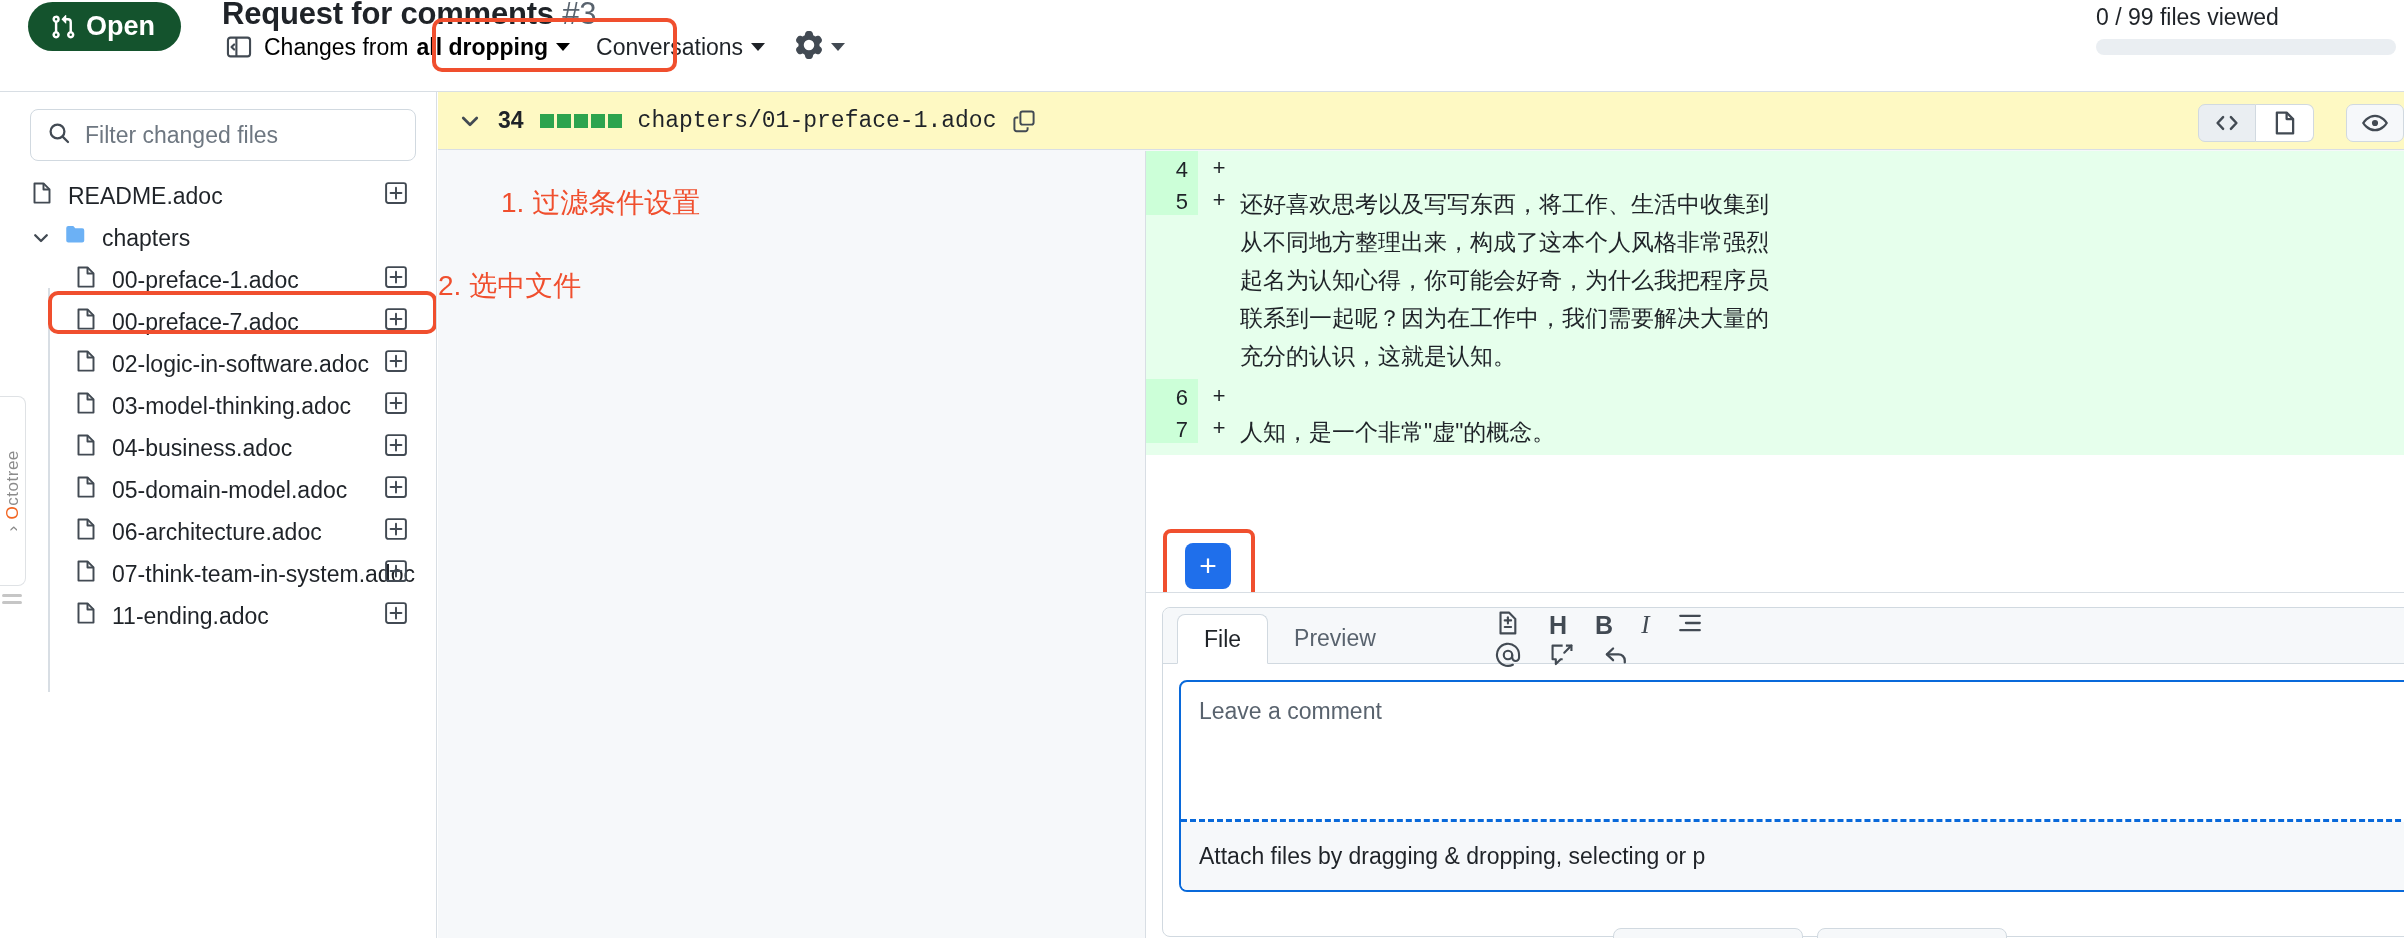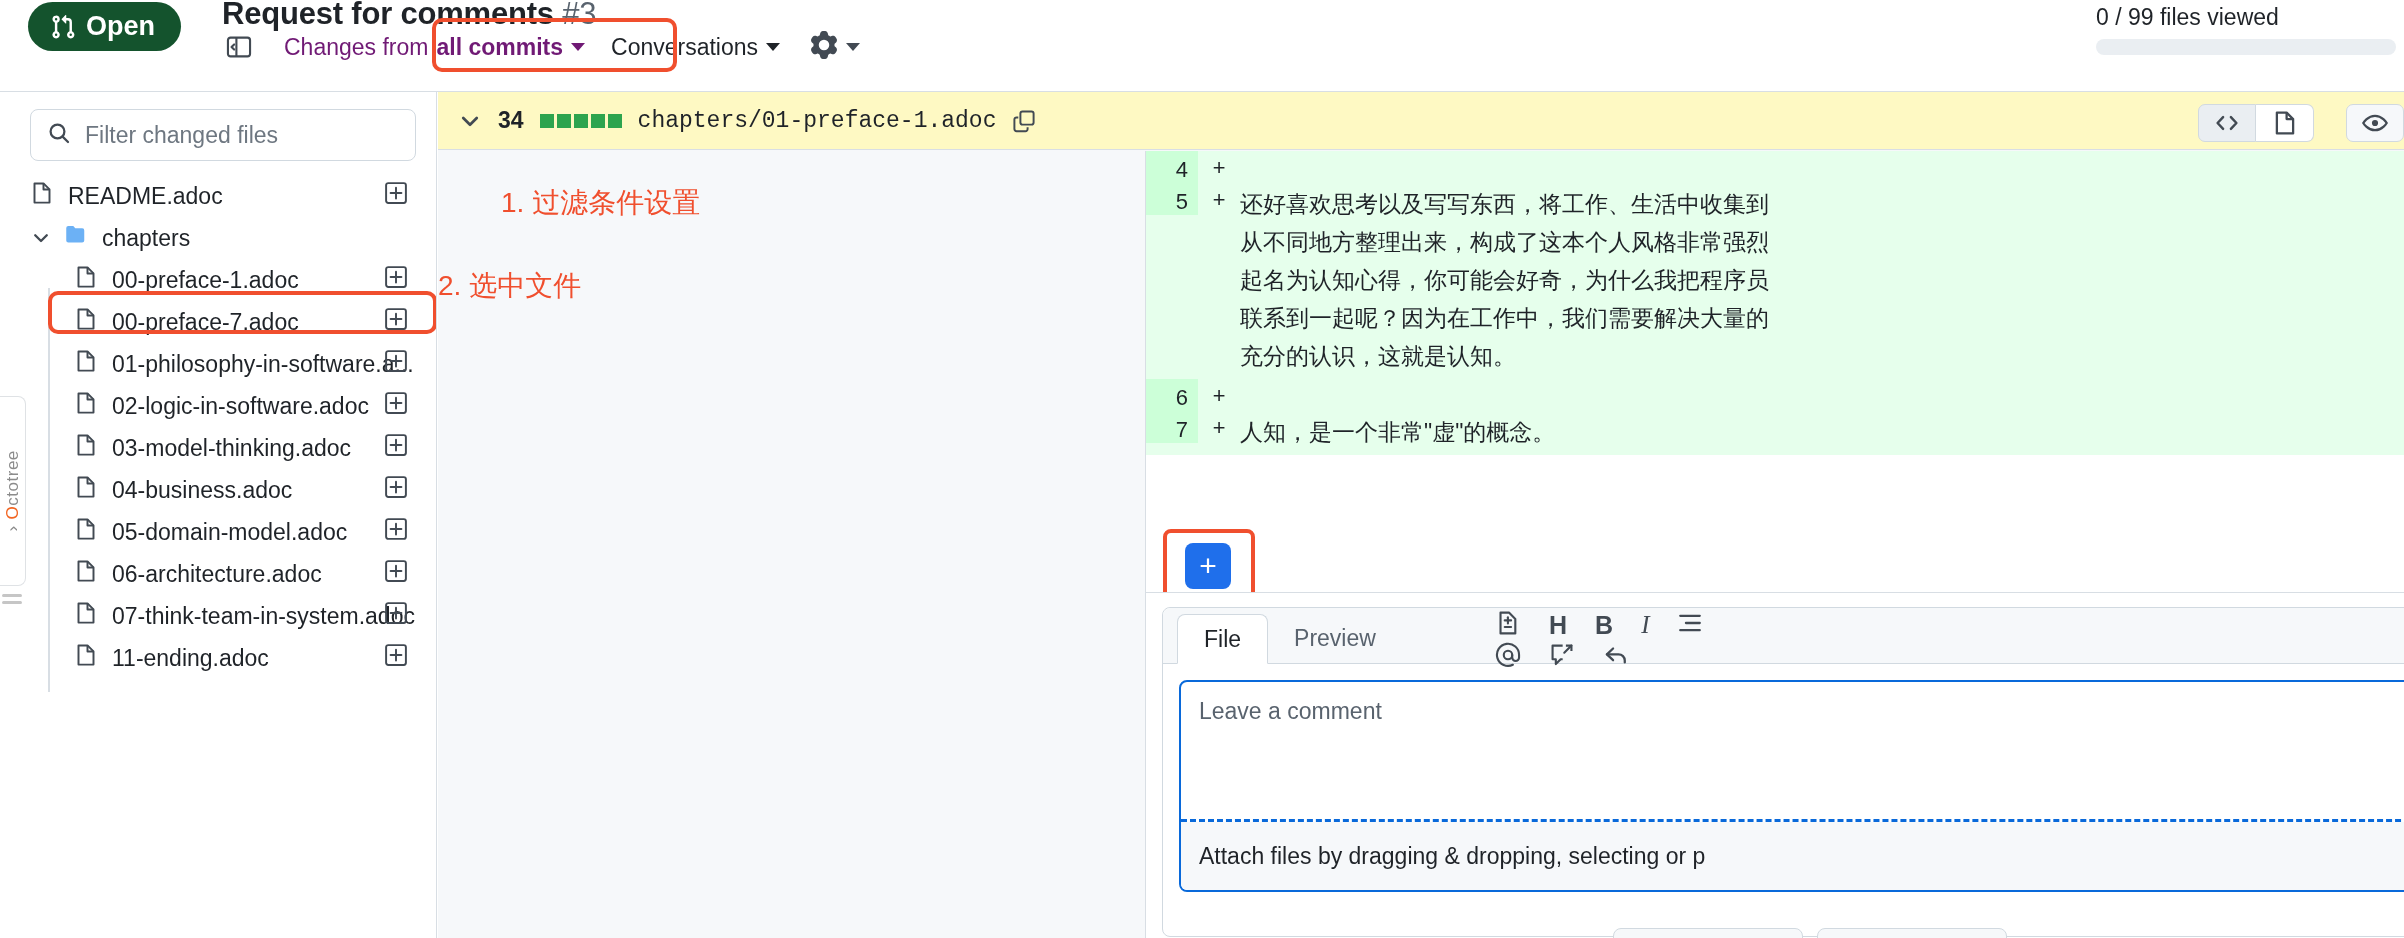--- a/index.html
+++ b/index.html
@@ -39,22 +39,22 @@
     position: absolute; left: 222px; top: 30px;
     display: flex; align-items: center; gap: 0;
     white-space: nowrap;
   }
   .panel-toggle {
     width: 34px; height: 34px;
     display: flex; align-items: center; justify-content: center;
     color: #424a53;
   }
   .changes-from {
-    font-size: 23px; color: #701a75;
-    margin-left: 28px; display: flex; align-items: center; gap: 8px; justify-content: flex-end;
+    font-size: 23px; color: #000000;
+    margin-left: 8px; display: flex; align-items: center; gap: 8px; justify-content: flex-end;
   }
   .changes-from b { font-weight: 700; }
   .caret {
     width: 0; height: 0;
     border-left: 7px solid transparent; border-right: 7px solid transparent;
     border-top: 8px solid currentColor;
     display: inline-block;
   }
   .filter-group {
     display: flex; align-items: center; gap: 26px;
@@ -368,21 +368,21 @@
       <span class="panel-toggle">
         <svg width="26" height="26" viewBox="0 0 16 16" fill="none" stroke="#424a53" stroke-width="1.3">
           <rect x="1.2" y="2.2" width="13.6" height="11.6" rx="1.6"></rect>
           <line x1="6.4" y1="2.2" x2="6.4" y2="13.8"></line>
           <path d="M5.0 6.4 L3.4 8 L5.0 9.6" stroke-linecap="round" stroke-linejoin="round"></path>
         </svg>
       </span>
 
       <span class="changes-from">
         <span>Changes from</span>
-        <b>all commits</b>
+        <b>all dropping</b>
         <i class="caret"></i>
       </span>
 
 
       <span class="conv-btn">
         <span>Conversations</span>
         <i class="caret"></i>
       </span>
 
       <span class="gear-btn">
@@ -452,32 +452,20 @@
               <line x1="8" y1="4.4" x2="8" y2="11.6" stroke-linecap="round"></line>
               <line x1="4.4" y1="8" x2="11.6" y2="8" stroke-linecap="round"></line>
             </svg></span>
         </div>
         <div class="tree-row child">
           <span class="fileicon"><svg width="24" height="24" viewBox="0 0 16 16" fill="none" stroke="#424a53" stroke-width="1.3" stroke-linejoin="round">
               <path d="M3 1.6h6l4 4v8.8H3Z"></path>
               <path d="M9 1.6v4h4"></path>
             </svg></span>
           <span class="name">00-preface-7.adoc</span>
-          <span class="plusbox"><svg width="24" height="24" viewBox="0 0 16 16" fill="none" stroke="#424a53" stroke-width="1.3">
-              <rect x="1.4" y="1.4" width="13.2" height="13.2" rx="1.4"></rect>
-              <line x1="8" y1="4.4" x2="8" y2="11.6" stroke-linecap="round"></line>
-              <line x1="4.4" y1="8" x2="11.6" y2="8" stroke-linecap="round"></line>
-            </svg></span>
-        </div>
-        <div class="tree-row child">
-          <span class="fileicon"><svg width="24" height="24" viewBox="0 0 16 16" fill="none" stroke="#424a53" stroke-width="1.3" stroke-linejoin="round">
-              <path d="M3 1.6h6l4 4v8.8H3Z"></path>
-              <path d="M9 1.6v4h4"></path>
-            </svg></span>
-          <span class="name">01-philosophy-in-software.a...</span>
           <span class="plusbox"><svg width="24" height="24" viewBox="0 0 16 16" fill="none" stroke="#424a53" stroke-width="1.3">
               <rect x="1.4" y="1.4" width="13.2" height="13.2" rx="1.4"></rect>
               <line x1="8" y1="4.4" x2="8" y2="11.6" stroke-linecap="round"></line>
               <line x1="4.4" y1="8" x2="11.6" y2="8" stroke-linecap="round"></line>
             </svg></span>
         </div>
         <div class="tree-row child">
           <span class="fileicon"><svg width="24" height="24" viewBox="0 0 16 16" fill="none" stroke="#424a53" stroke-width="1.3" stroke-linejoin="round">
               <path d="M3 1.6h6l4 4v8.8H3Z"></path>
               <path d="M9 1.6v4h4"></path>

